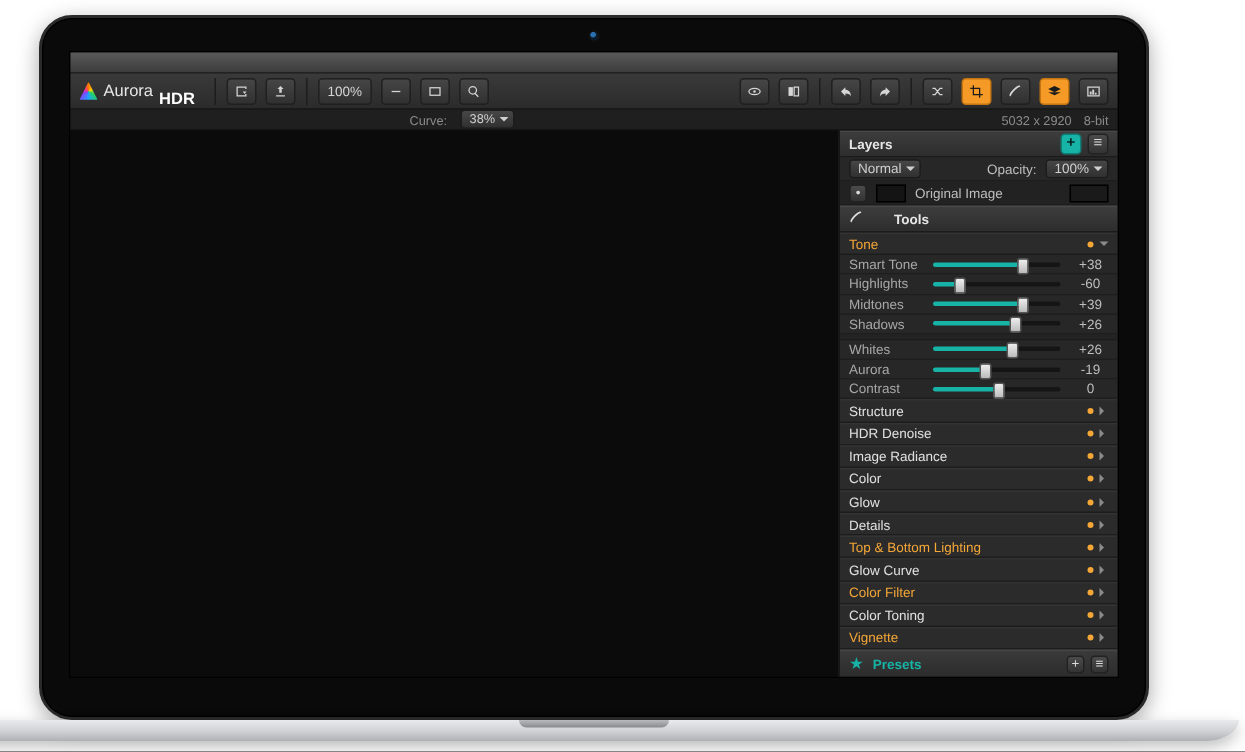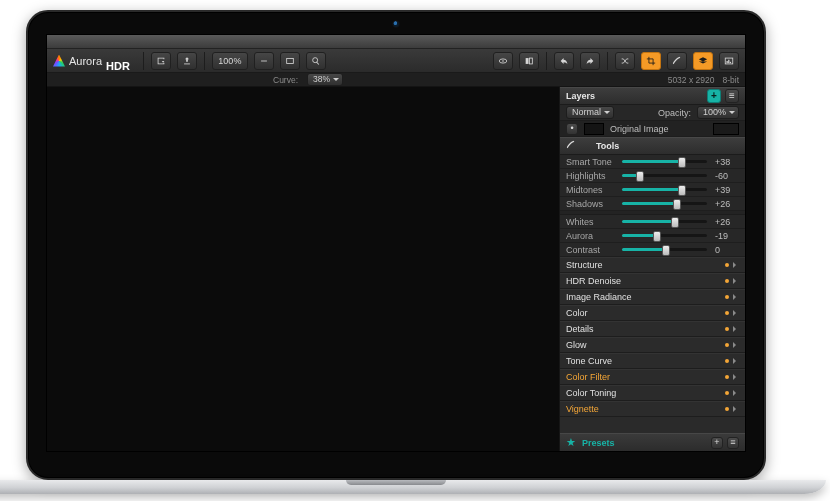--- a/index.html
+++ b/index.html
@@ -138,21 +138,21 @@
   .slider .track {
     flex: 1; height: 3px; border-radius: 2px; position: relative;
     background: linear-gradient(to right, #17b3a6 var(--p,50%), #151515 var(--p,50%));
   }
   .slider .track::after {
     content:""; position:absolute; top:-3px;
     left: calc(var(--p,50%) - 3px);
     width: 6px; height: 9px; border-radius: 2px;
     background: linear-gradient(#eee,#bbb); border:1px solid #555;
   }
-  .slider .val { width: 28px; text-align:left; color:#bdbdbd; padding-left:4px; }
+  .slider .val { width: 28px; text-align:center; color:#bdbdbd; padding-left:4px; }
 
   
   .presets {
     height: 18px; background: linear-gradient(#3a3a3a,#2c2c2c);
     border-top: 1px solid #474747;
     display: flex; align-items: center; padding: 0 6px; gap:6px;
   }
   .star { color:#17b3a6; font-size:11px; }
 </style>
 </head>
@@ -295,20 +295,27 @@
             <div class="phead">
               <span>
                 <svg width="10" height="10" viewBox="0 0 24 24" fill="#ddd">
                     <path d="M4 20c2-6 10-14 16-16l-2-2C12 4 4 12 2 18z"></path>
                   </svg>
               </span>
               <span>Tools</span>
             </div>
 
             <div class="tools" id="tools-body">
+                <div class="section">
+                  <span>Tone</span>
+                  <span class="rgt">
+                    <span class="dot"></span>
+                    <span class="chev down"></span>
+                  </span>
+                </div>
                 <div class="slider">
                   <span class="lbl">Smart Tone</span>
                   <span class="track" style="--p:69%"></span>
                   <span class="val">+38</span>
                 </div>
                 <div class="slider">
                   <span class="lbl">Highlights</span>
                   <span class="track" style="--p:20%"></span>
                   <span class="val">-60</span>
                 </div>
@@ -360,35 +367,42 @@
                   </span>
                 </div>
                 <div class="section white">
                   <span>Color</span>
                   <span class="rgt">
                     <span class="dot"></span>
                     <span class="chev"></span>
                   </span>
                 </div>
                 <div class="section white">
+                  <span>Glow</span>
+                  <span class="rgt">
+                    <span class="dot"></span>
+                    <span class="chev"></span>
+                  </span>
+                </div>
+                <div class="section white">
                   <span>Details</span>
                   <span class="rgt">
                     <span class="dot"></span>
                     <span class="chev"></span>
                   </span>
                 </div>
-                <div class="section white">
-                  <span>Glow</span>
-                  <span class="rgt">
-                    <span class="dot"></span>
-                    <span class="chev"></span>
-                  </span>
-                </div>
-                <div class="section white">
-                  <span>Tone Curve</span>
+                <div class="section">
+                  <span>Top &amp; Bottom Lighting</span>
+                  <span class="rgt">
+                    <span class="dot"></span>
+                    <span class="chev"></span>
+                  </span>
+                </div>
+                <div class="section white">
+                  <span>Glow Curve</span>
                   <span class="rgt">
                     <span class="dot"></span>
                     <span class="chev"></span>
                   </span>
                 </div>
                 <div class="section">
                   <span>Color Filter</span>
                   <span class="rgt">
                     <span class="dot"></span>
                     <span class="chev"></span>

